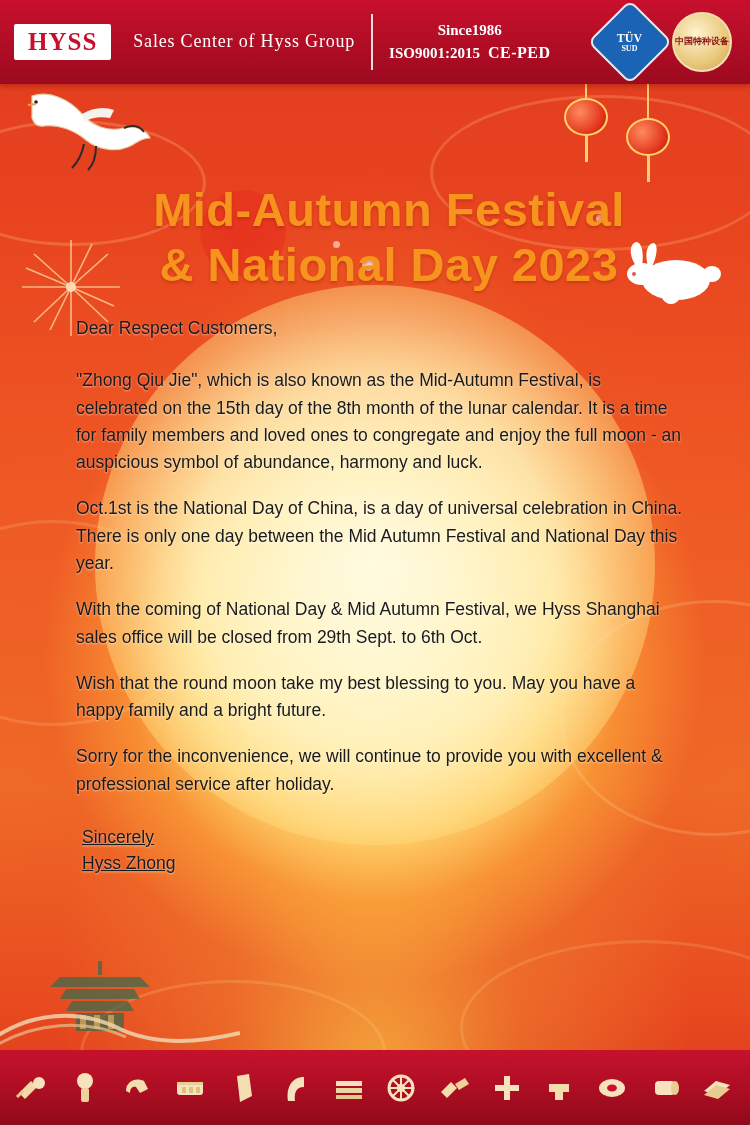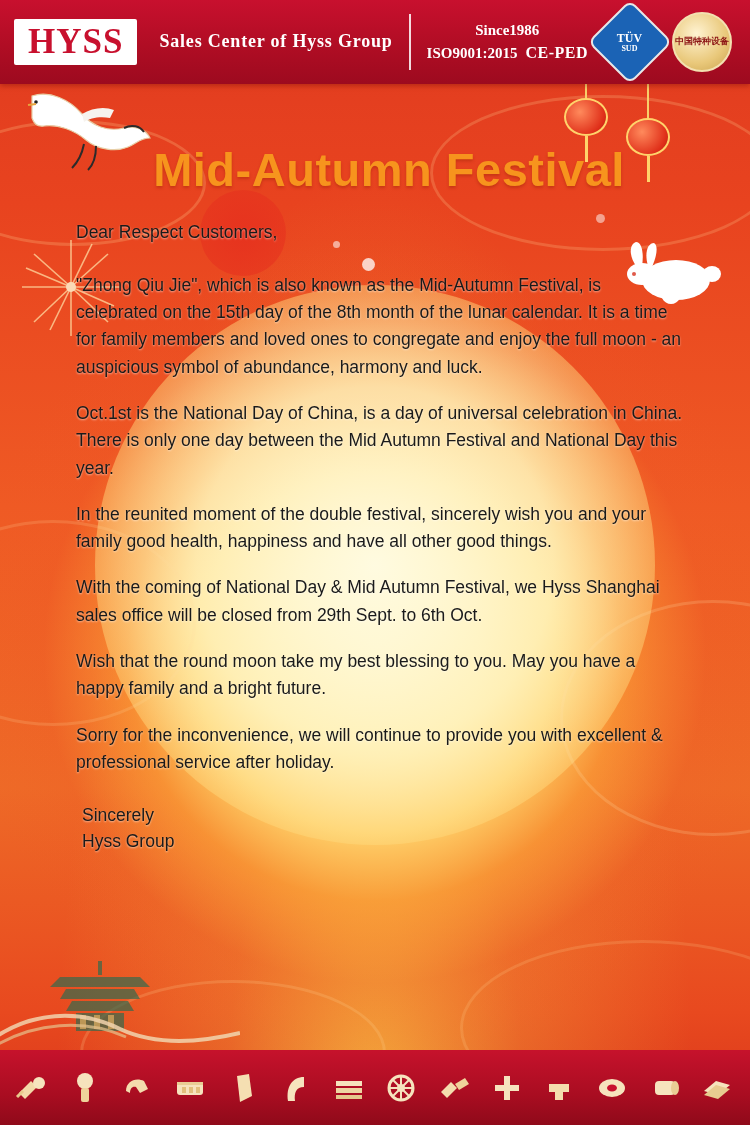--- a/index.html
+++ b/index.html
@@ -70,41 +70,41 @@
     align-items: center;
     padding: 0 14px;
     box-sizing: border-box;
     box-shadow: 0 2px 5px rgba(100,0,0,0.35);
   }
   .logo-box {
     background: #ffffff;
     color: #c8102e;
     font-family: "Liberation Serif", serif;
     font-weight: bold;
-    font-size: 35px;
+    font-size: 25px;
     letter-spacing: 1px;
     padding: 5px 14px 6px 14px;
     line-height: 1;
     margin-right: 22px;
     border-radius: 2px;
   }
   .hdr-center {
     color: #ffffff;
     font-family: "Liberation Serif", serif;
     text-align: center;
     line-height: 1.18;
   }
   .hdr-title {
     font-size: 25px;
     font-weight: bold;
     letter-spacing: 1.2px;
   }
   .hdr-sub {
     font-size: 18px;
-    font-weight: bold;
+    font-weight: normal;
     letter-spacing: 0.8px;
   }
   .hdr-divider {
     width: 2px;
     height: 56px;
     background: rgba(255,255,255,0.85);
     margin: 0 16px;
   }
   .hdr-certs {
     color: #ffffff;
@@ -153,21 +153,21 @@
     text-align: center;
     line-height: 1.05;
     font-family: Liberation Serif, serif;
   }
 
   
   .title-wrap {
     position: relative;
     z-index: 5;
     text-align: center;
-    padding-top: 58px;
+    padding-top: 98px;
     margin-left: 28px;
   }
   .big-title {
     font-size: 47px;
     font-weight: bold;
     color: #f7941d;
     line-height: 1.18;
     text-shadow: 0 2px 3px rgba(140,30,0,0.35);
     letter-spacing: 0.5px;
     padding: 0 18px;
@@ -187,20 +187,21 @@
     text-shadow: 0 1px 2px rgba(255,255,255,0.55);
   }
   .letter p.salutation { margin-bottom: 25px; }
   .sign {
     margin-top: 26px;
     padding-left: 6px;
   }
   .sign div {
     text-shadow: 0 1px 2px rgba(255,255,255,0.55);
     line-height: 1.5;
+    text-decoration: underline;
   }
 
   
   .crane {
     position: absolute;
     left: 24px; top: 84px;
     width: 130px; height: 90px;
     z-index: 4;
     pointer-events: none;
   }
@@ -381,33 +382,33 @@
     <ellipse cx="24" cy="34" rx="15" ry="11" fill="#ffffff"></ellipse>
     <path d="M18 26 C10 14 12 4 18 2 C24 2 26 14 24 26 Z" fill="#ffffff"></path>
     <path d="M30 26 C26 12 30 3 36 3 C41 6 38 18 34 27 Z" fill="#ffffff"></path>
     <circle cx="16" cy="34" r="2" fill="#e05a4a"></circle>
     <ellipse cx="94" cy="34" rx="9" ry="8" fill="#ffffff"></ellipse>
     <path d="M44 58 C48 66 58 66 62 58" fill="#ffffff"></path>
   </svg>
 
   <div class="title-wrap">
     <div class="big-title">Mid-Autumn Festival</div>
+    <div class="big-title">&amp; National Day 2023</div>
   </div>
 
   <div class="letter">
     <p class="salutation">Dear Respect Customers,</p>
     <p>"Zhong Qiu Jie", which is also known as the Mid-Autumn Festival, is celebrated on the 15th day of the 8th month of the lunar calendar. It is a time for family members and loved ones to congregate and enjoy the full moon - an auspicious symbol of abundance, harmony and luck.</p>
     <p>Oct.1st is the National Day of China, is a day of universal celebration in China.  There is only one day between the Mid Autumn Festival and National Day this year.</p>
-    <p>In the reunited moment of the double festival, sincerely wish you and your family good health, happiness and have all other good things.</p>
     <p>With the coming of National Day &amp; Mid Autumn Festival, we Hyss Shanghai sales office will be closed from 29th Sept. to 6th Oct.</p>
     <p>Wish that the round moon take my best blessing to you. May you have a happy family and a bright future.</p>
     <p>Sorry for the inconvenience, we will continue to provide you with excellent &amp; professional service after holiday.</p>
     <div class="sign">
       <div>Sincerely</div>
-      <div>Hyss Group</div>
+      <div>Hyss Zhong</div>
     </div>
   </div>
 
   <svg class="pagoda" viewBox="0 0 250 120">
     <g fill="#2e6b4f" opacity="0.75">
       <path d="M70 40 L150 40 L160 50 L60 50 Z"></path>
       <path d="M76 52 L144 52 L150 62 L70 62 Z"></path>
       <path d="M82 64 L138 64 L144 74 L76 74 Z"></path>
       <rect x="86" y="76" width="48" height="18"></rect>
       <path d="M108 24 L112 24 L112 38 L108 38 Z"></path>

